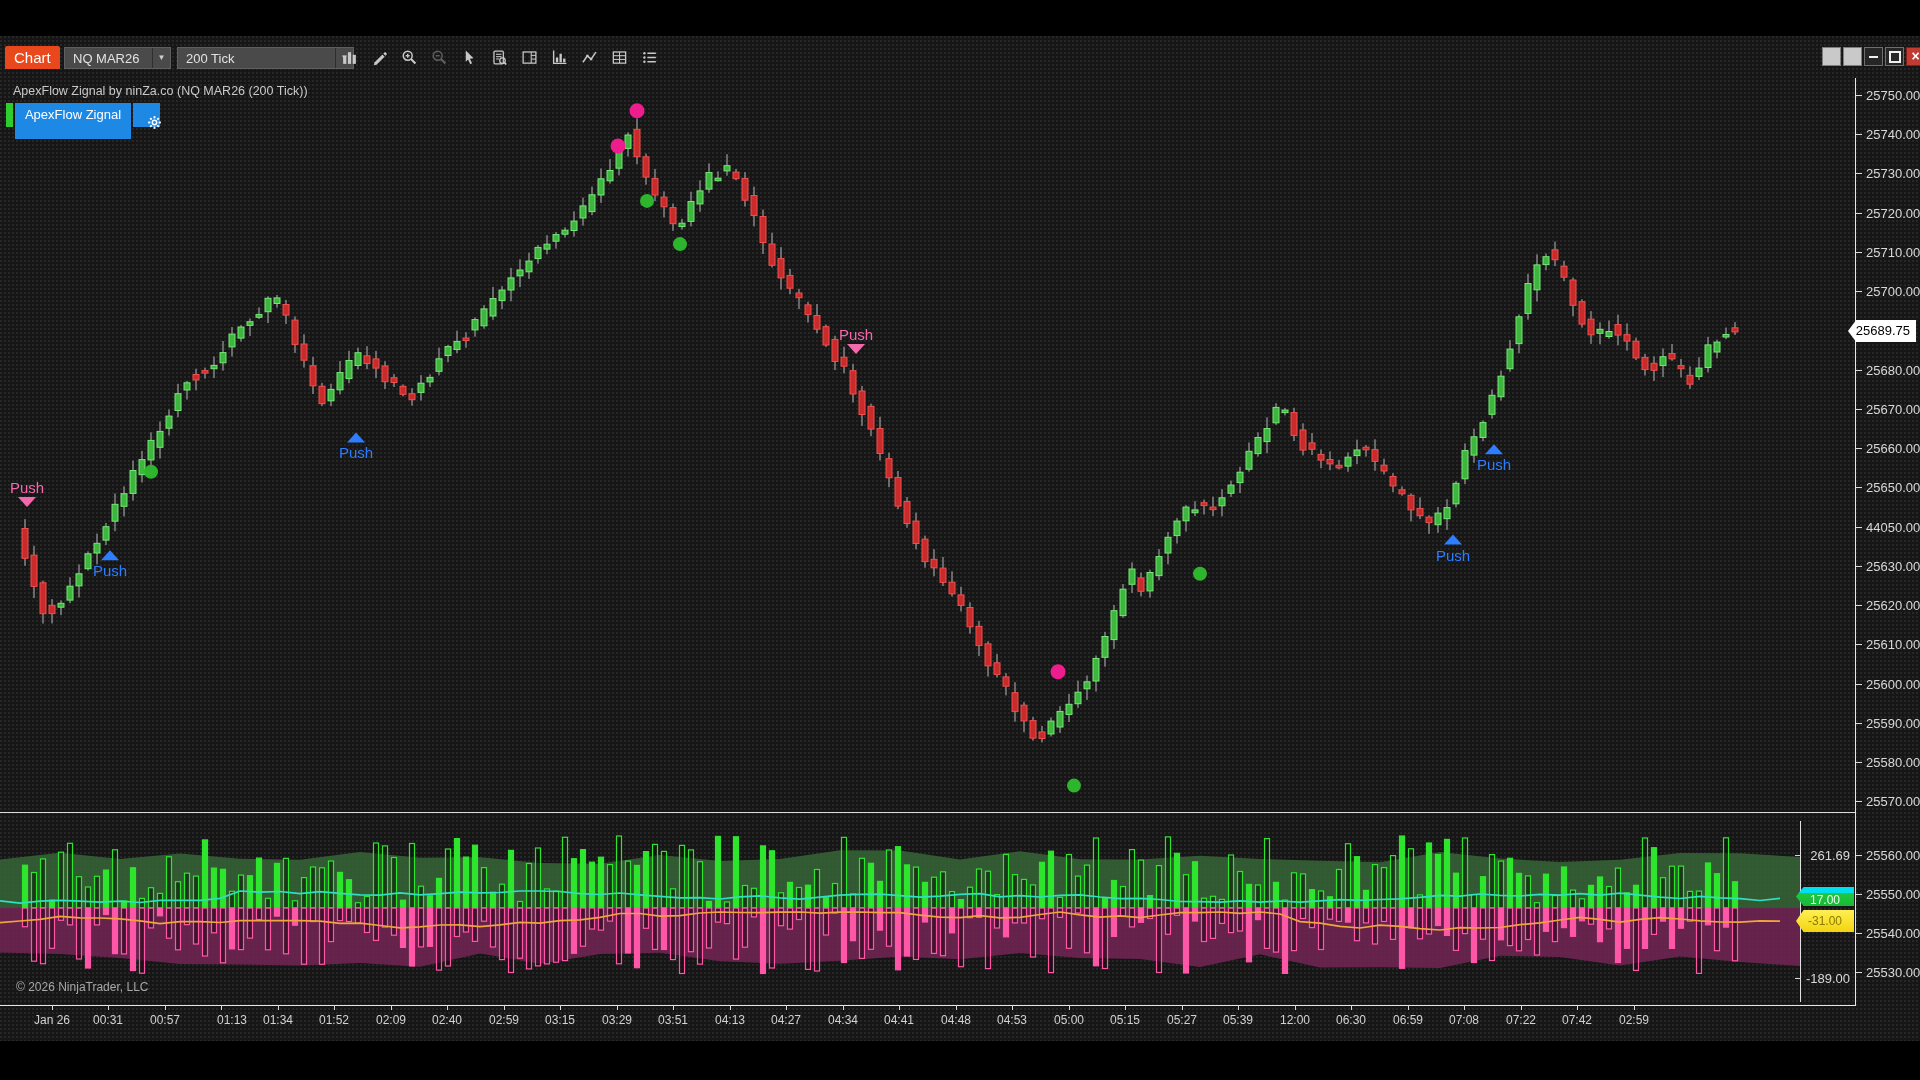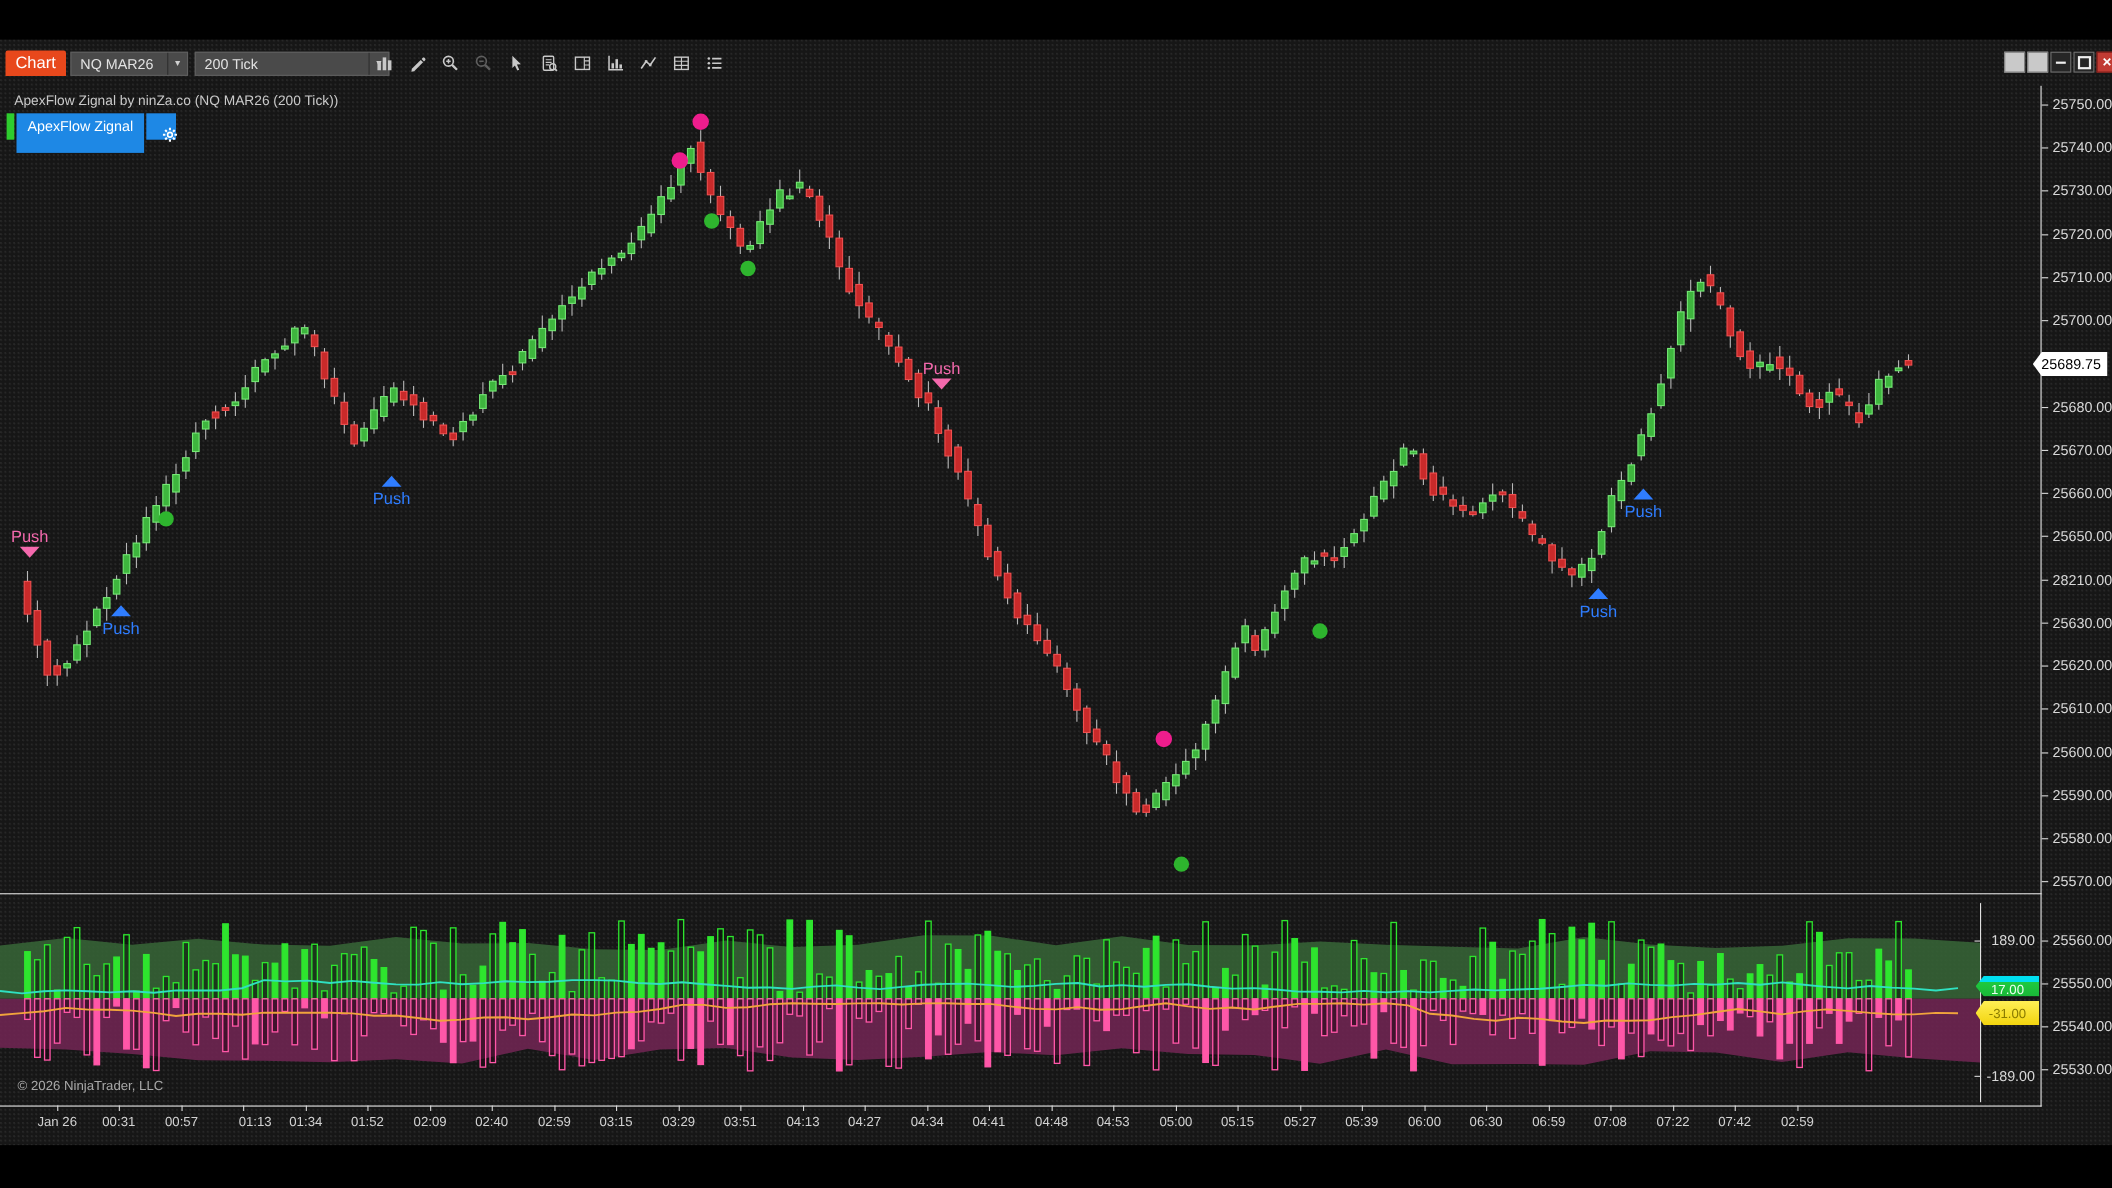--- a/index.html
+++ b/index.html
@@ -1001,21 +1001,21 @@
       <div class="pl" style="top: 291.19px;">25700.00</div>
       <div class="ptick" style="top: 291.19px;"></div>
       <div class="pl" style="top: 369.666px;">25680.00</div>
       <div class="ptick" style="top: 369.666px;"></div>
       <div class="pl" style="top: 408.904px;">25670.00</div>
       <div class="ptick" style="top: 408.904px;"></div>
       <div class="pl" style="top: 448.142px;">25660.00</div>
       <div class="ptick" style="top: 448.142px;"></div>
       <div class="pl" style="top: 487.38px;">25650.00</div>
       <div class="ptick" style="top: 487.38px;"></div>
-      <div class="pl" style="top: 526.618px;">28210.00</div>
+      <div class="pl" style="top: 526.618px;">44050.00</div>
       <div class="ptick" style="top: 526.618px;"></div>
       <div class="pl" style="top: 565.856px;">25630.00</div>
       <div class="ptick" style="top: 565.856px;"></div>
       <div class="pl" style="top: 605.094px;">25620.00</div>
       <div class="ptick" style="top: 605.094px;"></div>
       <div class="pl" style="top: 644.332px;">25610.00</div>
       <div class="ptick" style="top: 644.332px;"></div>
       <div class="pl" style="top: 683.57px;">25600.00</div>
       <div class="ptick" style="top: 683.57px;"></div>
       <div class="pl" style="top: 722.808px;">25590.00</div>
@@ -1027,21 +1027,21 @@
       <div class="pl" style="top: 855px;">25560.00</div>
       <div class="ptick" style="top: 855px;"></div>
       <div class="pl" style="top: 894px;">25550.00</div>
       <div class="ptick" style="top: 894px;"></div>
       <div class="pl" style="top: 933px;">25540.00</div>
       <div class="ptick" style="top: 933px;"></div>
       <div class="pl" style="top: 972px;">25530.00</div>
       <div class="ptick" style="top: 972px;"></div>
     </div>
   <div id="osc-axis">
-      <div class="il" style="top: 855px;">189.00</div>
+      <div class="il" style="top: 855px;">261.69</div>
       <div class="itick" style="top: 855px;"></div>
       <div class="il" style="top: 978px;">-189.00</div>
       <div class="itick" style="top: 978px;"></div>
     </div>
   <div id="time-axis">
       <div class="tl" style="left: 52px;">Jan 26</div>
       <div class="ttick" style="left: 52px;"></div>
       <div class="tl" style="left: 108px;">00:31</div>
       <div class="ttick" style="left: 108px;"></div>
       <div class="tl" style="left: 165px;">00:57</div>
@@ -1077,21 +1077,21 @@
       <div class="tl" style="left: 1012px;">04:53</div>
       <div class="ttick" style="left: 1012px;"></div>
       <div class="tl" style="left: 1069px;">05:00</div>
       <div class="ttick" style="left: 1069px;"></div>
       <div class="tl" style="left: 1125px;">05:15</div>
       <div class="ttick" style="left: 1125px;"></div>
       <div class="tl" style="left: 1182px;">05:27</div>
       <div class="ttick" style="left: 1182px;"></div>
       <div class="tl" style="left: 1238px;">05:39</div>
       <div class="ttick" style="left: 1238px;"></div>
-      <div class="tl" style="left: 1295px;">06:00</div>
+      <div class="tl" style="left: 1295px;">12:00</div>
       <div class="ttick" style="left: 1295px;"></div>
       <div class="tl" style="left: 1351px;">06:30</div>
       <div class="ttick" style="left: 1351px;"></div>
       <div class="tl" style="left: 1408px;">06:59</div>
       <div class="ttick" style="left: 1408px;"></div>
       <div class="tl" style="left: 1464px;">07:08</div>
       <div class="ttick" style="left: 1464px;"></div>
       <div class="tl" style="left: 1521px;">07:22</div>
       <div class="ttick" style="left: 1521px;"></div>
       <div class="tl" style="left: 1577px;">07:42</div>

